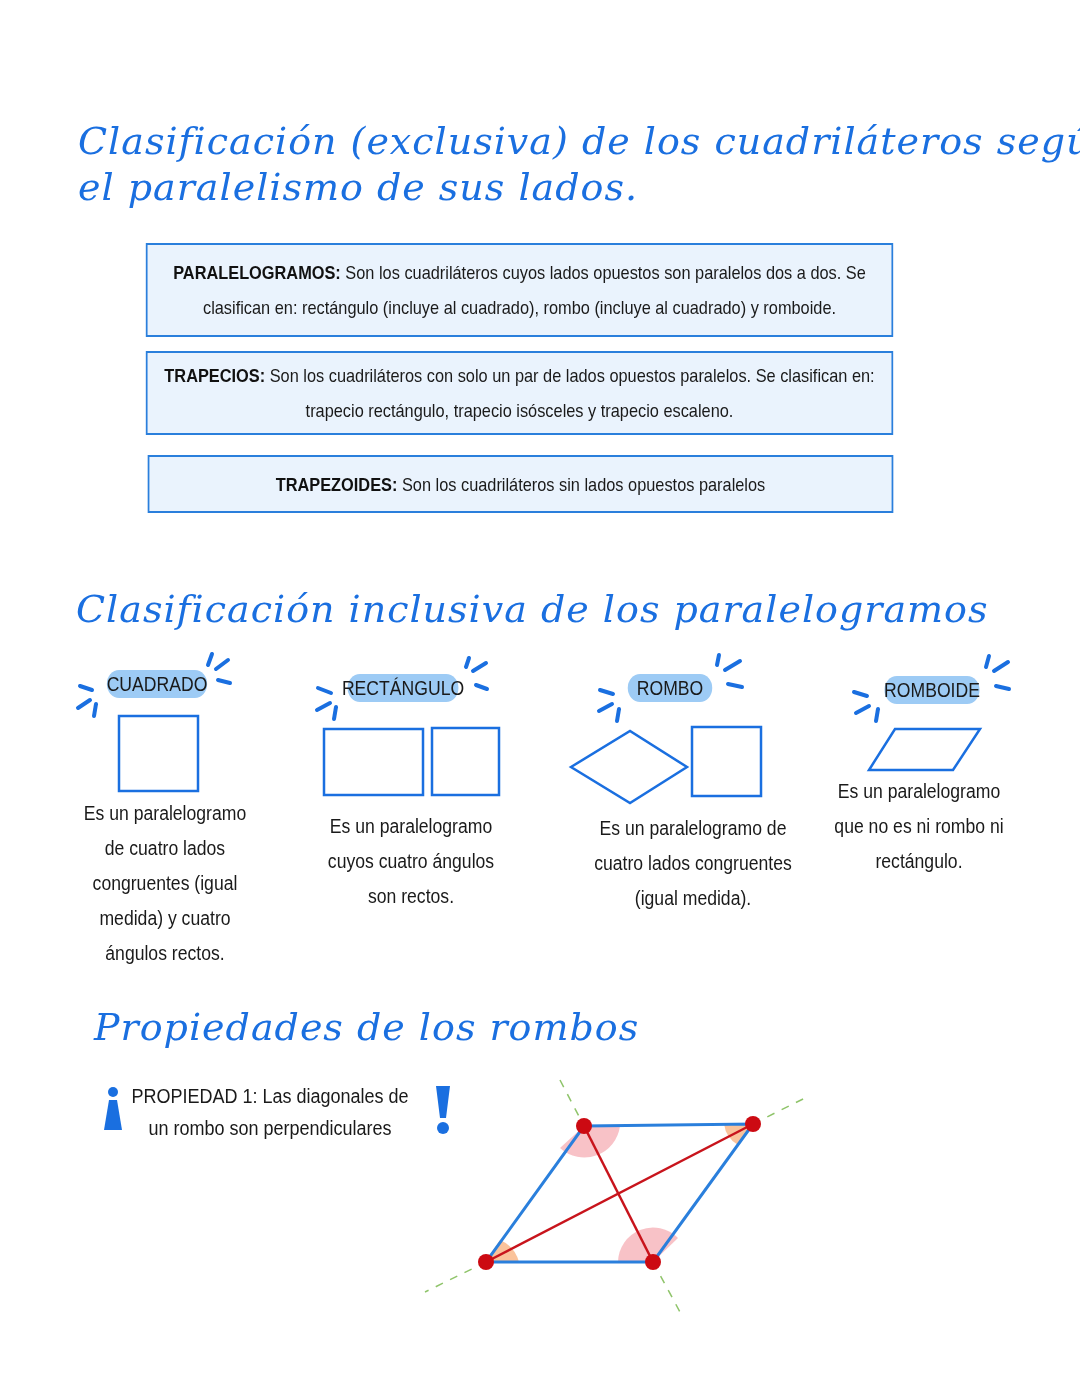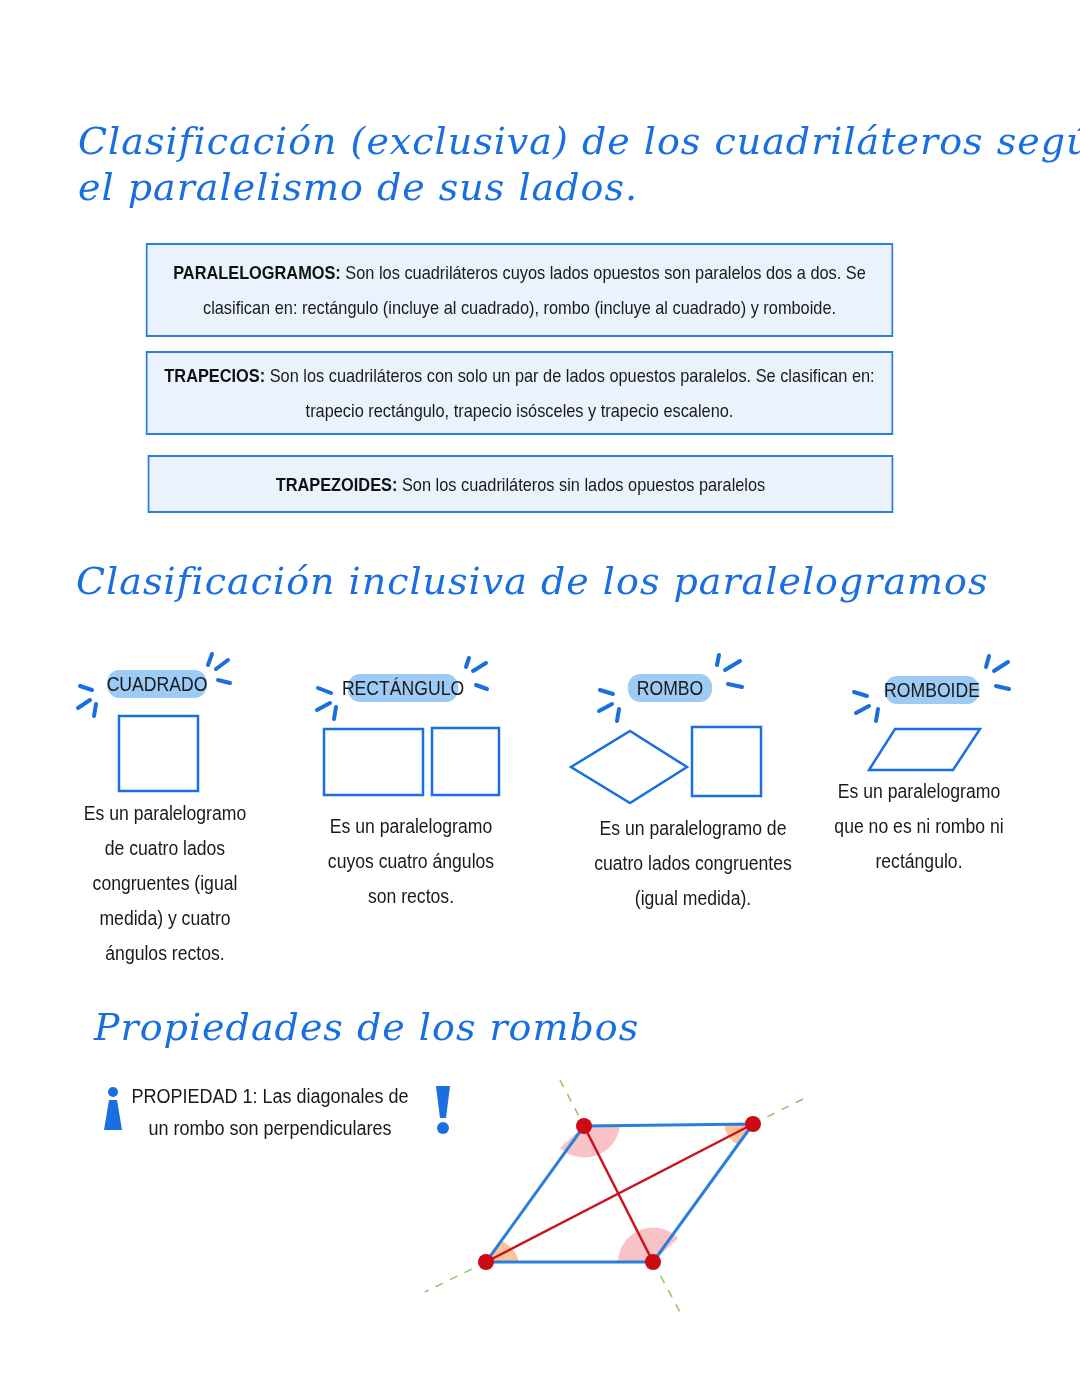--- a/index.html
+++ b/index.html
@@ -85,21 +85,21 @@
     <b>TRAPECIOS:</b><span> Son los cuadriláteros con solo un par de lados opuestos paralelos. Se clasifican en: trapecio rectángulo, trapecio isósceles y trapecio escaleno.</span>
   </div>
 </div>
 
 <div class="def-box" style="left:87px; top:455px; width:867px; height:58px;">
   <div class="inner">
     <b>TRAPEZOIDES:</b><span> Son los cuadriláteros sin lados opuestos paralelos</span>
   </div>
 </div>
 
-<div class="script-title" style="left:76px; top:562px;text-align:right;">Clasificación inclusiva de los paralelogramos</div>
+<div class="script-title" style="left:76px; top:590px;text-align:right;">Clasificación inclusiva de los paralelogramos</div>
 
 <svg class="abs" style="left:0; top:640px;" width="1080" height="180" viewBox="0 640 1080 180">
   <g stroke="#1a6fe0" stroke-width="4" stroke-linecap="round" fill="none">
 
     <line x1="208" y1="665" x2="212" y2="654"></line>
     <line x1="216" y1="669" x2="228" y2="660"></line>
     <line x1="218" y1="680" x2="230" y2="683"></line>
     <line x1="80" y1="686" x2="92" y2="690"></line>
     <line x1="78" y1="708" x2="90" y2="700"></line>
     <line x1="96" y1="704" x2="94" y2="716"></line>

